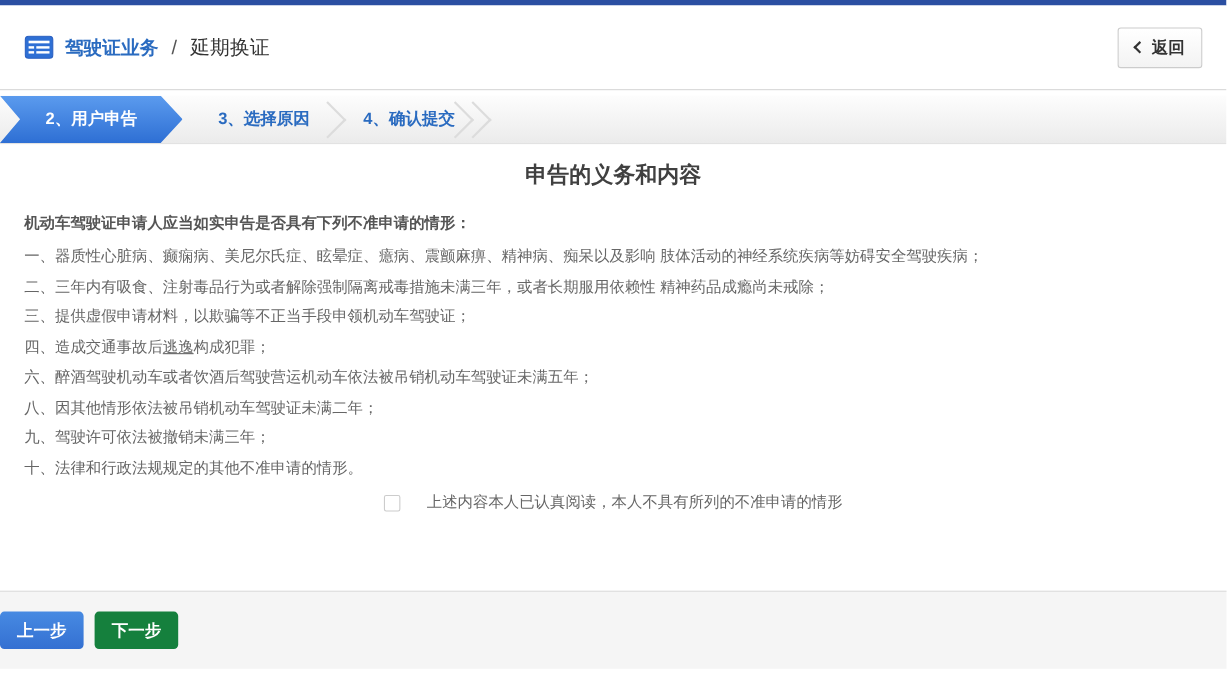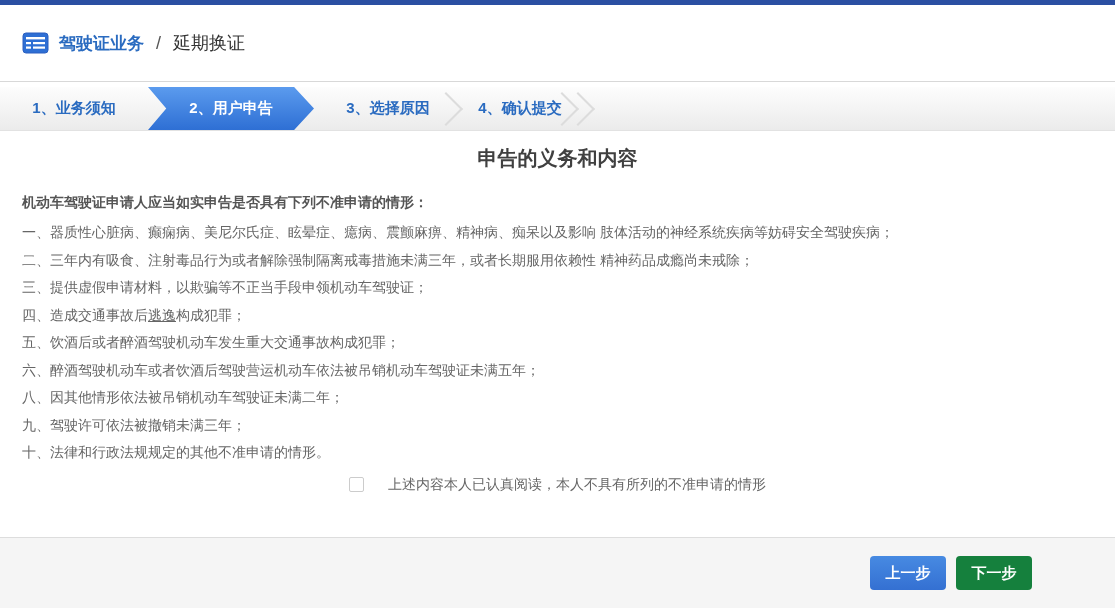--- a/index.html
+++ b/index.html
@@ -38,21 +38,21 @@
   .list { margin-top:7px; }
   .item { font-size:14px; color:#666; line-height:27.5px; }
   .uline { text-decoration:underline; }
   .agree-row { margin-top:9px; display:flex; align-items:center; justify-content:center; gap:24px; }
   .checkbox { width:15px; height:15px; border:1px solid #ccc; border-radius:2px; background:#fff;
     display:inline-block; cursor:pointer; flex:0 0 auto; }
   .agree-label { font-size:14px; color:#666; cursor:pointer; }
   
   .footer { position:absolute; left:0; right:0; bottom:6px; height:71px;
     background:#f5f5f5; border-top:1px solid #ddd;
-    display:flex; align-items:center; justify-content:flex-end; gap:10px; padding-right:83px; }
+    display:flex; align-items:center; justify-content:flex-start; gap:10px; padding-right:83px; }
   .btn { width:76px; height:34px; border:none; border-radius:4px; color:#fff;
     font-size:15px; font-weight:bold; cursor:pointer;
     font-family:"Liberation Sans","DejaVu Sans",sans-serif; }
   .btn-prev { background:linear-gradient(#478ae2,#3470d2); }
   .btn-next { background:#15803d; cursor:default; }
 </style>
 </head>
 <body>
 
 <div class="topbar"></div>
@@ -64,26 +64,27 @@
       <rect x="4" y="5" width="19" height="2.4" fill="#fff"></rect>
       <rect x="4" y="10" width="5" height="2.2" fill="#fff"></rect>
       <rect x="11" y="10" width="12" height="2.2" fill="#fff"></rect>
       <rect x="4" y="14.5" width="5" height="2.2" fill="#fff"></rect>
       <rect x="11" y="14.5" width="12" height="2.2" fill="#fff"></rect>
     </svg>
     <span class="hdr-title">驾驶证业务</span>
     <span class="hdr-sep">/</span>
     <span class="hdr-sub">延期换证</span>
   </div>
+  <button class="back-btn">
+    <span class="back-chevron"></span>
+    <span>返回</span>
+  </button>
 </div>
 
 <div class="steps">
-    <div class="step">
-      <span>1、业务须知</span>
-    </div>
     <div class="step active">
       <span>2、用户申告</span>
     </div>
     <div class="step">
       <span>3、选择原因</span>
     </div>
     <i class="step-sep"></i>
     <div class="step">
       <span>4、确认提交</span>
     </div>
@@ -92,21 +93,20 @@
   </div>
 
 <div class="main">
   <div class="page-title">申告的义务和内容</div>
   <div class="intro">机动车驾驶证申请人应当如实申告是否具有下列不准申请的情形：</div>
   <div class="list">
       <div class="item">一、器质性心脏病、癫痫病、美尼尔氏症、眩晕症、癔病、震颤麻痹、精神病、痴呆以及影响 肢体活动的神经系统疾病等妨碍安全驾驶疾病；</div>
       <div class="item">二、三年内有吸食、注射毒品行为或者解除强制隔离戒毒措施未满三年，或者长期服用依赖性 精神药品成瘾尚未戒除；</div>
       <div class="item">三、提供虚假申请材料，以欺骗等不正当手段申领机动车驾驶证；</div>
       <div class="item">四、造成交通事故后<span class="uline">逃逸</span>构成犯罪；</div>
-      <div class="item">五、饮酒后或者醉酒驾驶机动车发生重大交通事故构成犯罪；</div>
       <div class="item">六、醉酒驾驶机动车或者饮酒后驾驶营运机动车依法被吊销机动车驾驶证未满五年；</div>
       <div class="item">八、因其他情形依法被吊销机动车驾驶证未满二年；</div>
       <div class="item">九、驾驶许可依法被撤销未满三年；</div>
       <div class="item">十、法律和行政法规规定的其他不准申请的情形。</div>
     </div>
   <div class="agree-row">
     <span class="checkbox"></span>
     <span class="agree-label">上述内容本人已认真阅读，本人不具有所列的不准申请的情形</span>
   </div>
 </div>

